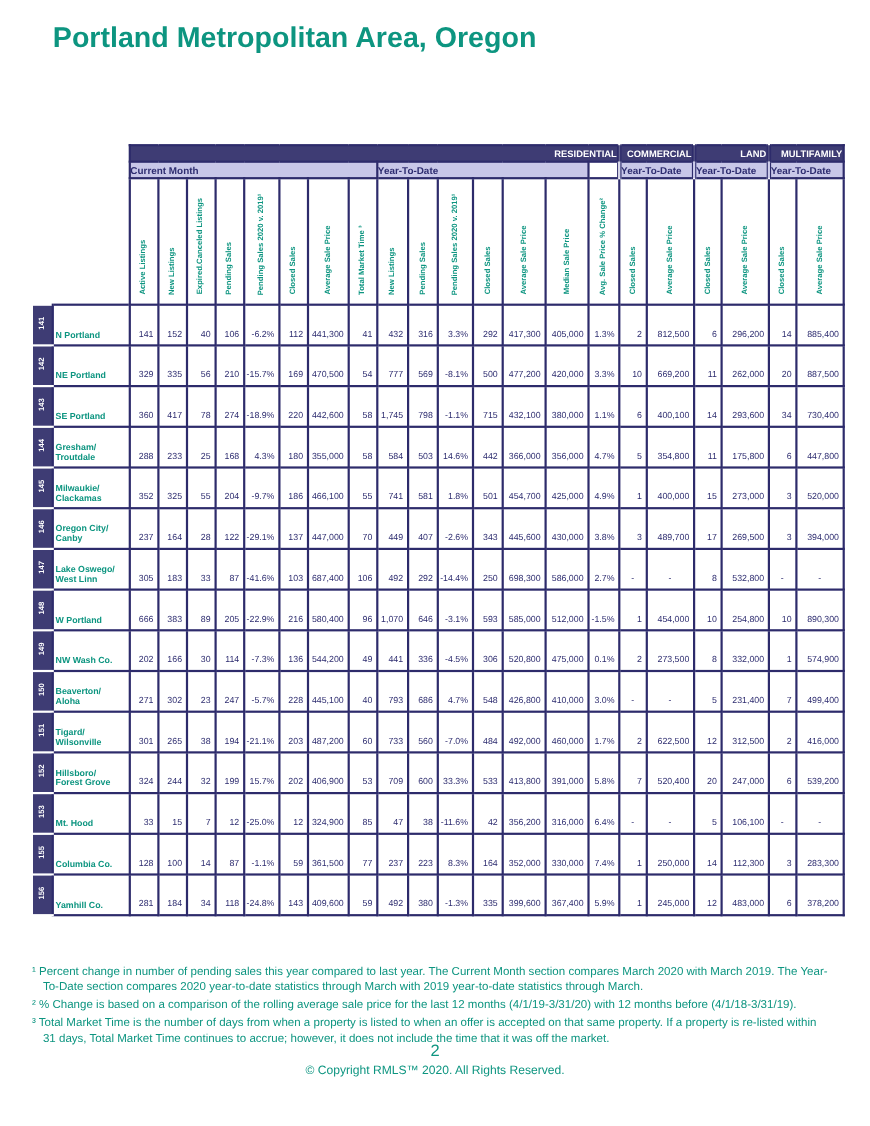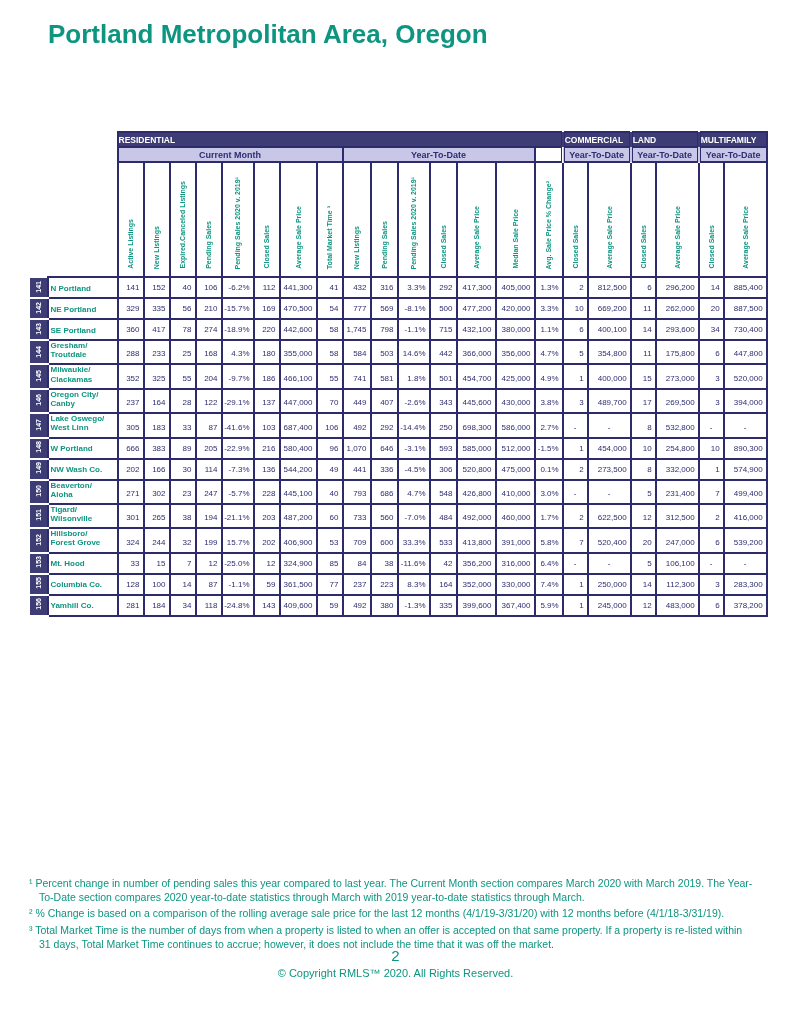--- a/index.html
+++ b/index.html
@@ -17,40 +17,40 @@
   .title-block { position: absolute; left: 48px; top: 16px; }
   .report-title { font-size: 37px; font-weight: bold; color: var(--teal); margin: 0; line-height: 1.1; }
   .report-subtitle { font-size: 26px; font-weight: bold; color: var(--teal); margin: 4px 0 0 0; line-height: 1.1; }
 
   .table-wrap { position: absolute; left: 29px; top: 131px; }
   table { border-collapse: collapse; table-layout: fixed; width: 737px; }
   th, td { padding: 0; margin: 0; }
 
   
   .band { border: 2px solid var(--grid); font-weight: bold; }
-  .band.dark { background: var(--band-dark); color: #ffffff; font-size: 8.5px; height: 13px; text-align: left; }
-  .band.light { background: var(--band-light); color: var(--data); font-size: 9px; height: 13px; text-align: center; margin-top: 20px; }
+  .band.dark { background: var(--band-dark); color: #ffffff; font-size: 8.5px; height: 13px; text-align: right; }
+  .band.light { background: var(--band-light); color: var(--data); font-size: 9px; height: 13px; text-align: left; margin-top: 20px; }
   .band.blankcell { background: #ffffff; }
   .nolines { border: none; background: #ffffff; }
   .gapL { border-left: 4px double var(--grid); }
 
   
   .vhead {
     border: 2px solid var(--grid);
     height: 113px; vertical-align: bottom; text-align: center;
     background: #ffffff; overflow: hidden;
   }
   .vtext {
     display: inline-block;
     writing-mode: vertical-rl; transform: rotate(180deg);
     font-size: 7px; font-weight: bold; color: var(--teal);
     white-space: nowrap; line-height: 1.0; padding-top: 3px; max-height: 108px;
   }
   
-  tbody tr { height: 21px; }
+  tbody tr { height: 37px; }
   .numcell {
     background: var(--band-dark);
     border-left: 1px solid #ffffff; border-right: 2px solid var(--grid);
     border-top: 2px solid #ffffff; border-bottom: 2px solid #ffffff;
     text-align: center; vertical-align: middle;
   }
   .numcell .vnum {
     display: inline-block; writing-mode: vertical-rl; transform: rotate(180deg);
     font-size: 7px; font-weight: bold; color: #ffffff; line-height: 1;
   }
@@ -468,21 +468,21 @@
           <th class="numcell"><span class="vnum">153</span></th>
           <th class="namecell">Mt. Hood</th>
           <td class="datacell">33</td>
           <td class="datacell">15</td>
           <td class="datacell">7</td>
           <td class="datacell">12</td>
           <td class="datacell">-25.0%</td>
           <td class="datacell">12</td>
           <td class="datacell">324,900</td>
           <td class="datacell">85</td>
-          <td class="datacell">84</td>
+          <td class="datacell">47</td>
           <td class="datacell">38</td>
           <td class="datacell">-11.6%</td>
           <td class="datacell">42</td>
           <td class="datacell">356,200</td>
           <td class="datacell">316,000</td>
           <td class="datacell">6.4%</td>
           <td class="datacell gapL dash">-</td>
           <td class="datacell dash">-</td>
           <td class="datacell gapL">5</td>
           <td class="datacell">106,100</td>

